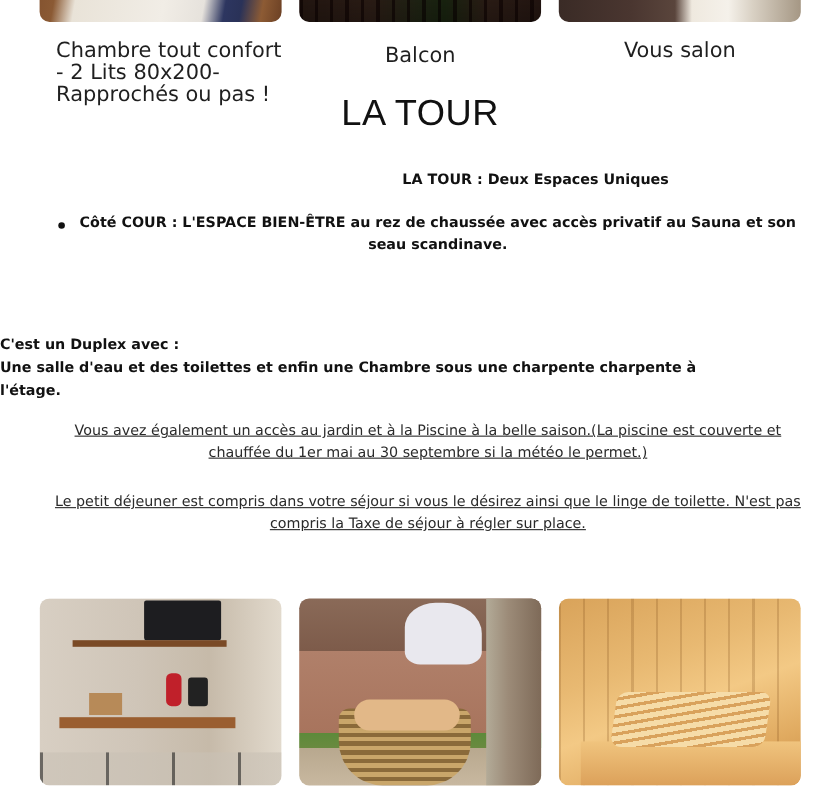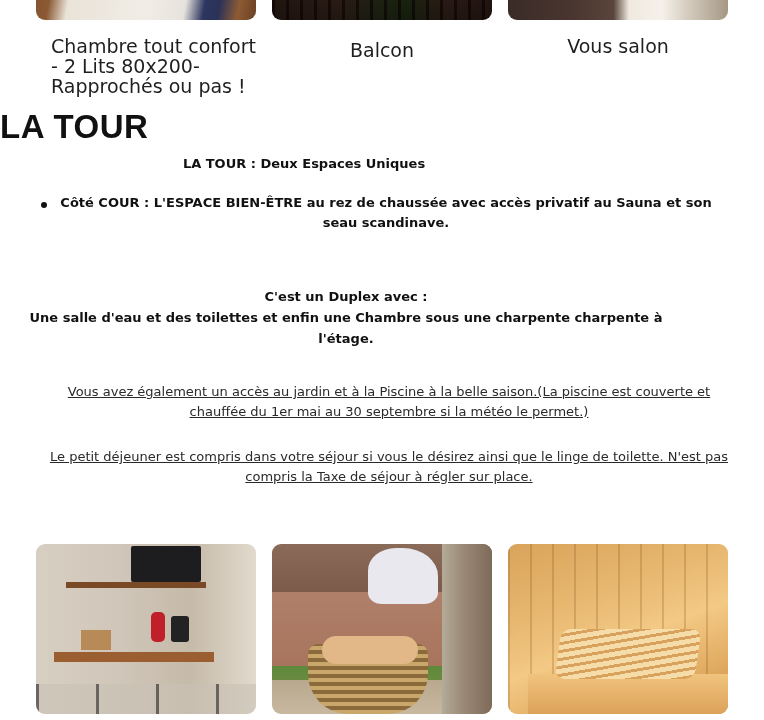--- a/index.html
+++ b/index.html
@@ -45,42 +45,42 @@
       line-height: 20px;
       color: #1f1f1f;
       text-align: center;
     }
     #caption-chambre { left: 36px; top: 36px; width: 220px; text-align: left; padding-left: 15px; box-sizing: border-box; }
     #caption-balcon { left: 272px; top: 40px; width: 220px; }
     #caption-salon { left: 508px; top: 36px; width: 220px; }
 
     h1.title {
       position: absolute;
-      left: 0; top: 108px;
+      left: 0; top: 84px;
       width: 764px;
       margin: 0;
-      text-align: left;
+      text-align: center;
       font-family: "Liberation Sans", "DejaVu Sans", sans-serif;
       font-size: 33px;
-      font-weight: bold;
+      font-weight: normal;
       letter-spacing: 0.5px;
       color: #111;
     }
     .subtitle {
       position: absolute;
       left: 0; top: 156px;
       width: 608px;
-      text-align: center;
+      text-align: right;
       font-size: 13px;
       font-weight: bold;
       color: #111;
     }
     .features {
       position: absolute;
-      left: 38px; top: 193px;
+      left: 50px; top: 193px;
       width: 680px;
       margin: 0; padding: 0;
       list-style: none;
     }
     .features li {
       position: relative;
       text-align: center;
       font-size: 13px;
       font-weight: bold;
       line-height: 19.5px;
@@ -89,23 +89,23 @@
     }
     .features li .bullet {
       position: absolute;
       left: 3px; top: 9px;
       width: 6px; height: 6px;
       border-radius: 50%;
       background: #111;
     }
     .duplex {
       position: absolute;
-      left: 0; top: 286px;
+      left: 0; top: 303px;
       width: 692px;
-      text-align: center;
+      text-align: left;
       font-size: 13px;
       font-weight: bold;
       line-height: 21px;
       color: #111;
     }
     .para {
       position: absolute;
       left: 44px;
       width: 690px;
       text-align: center;

